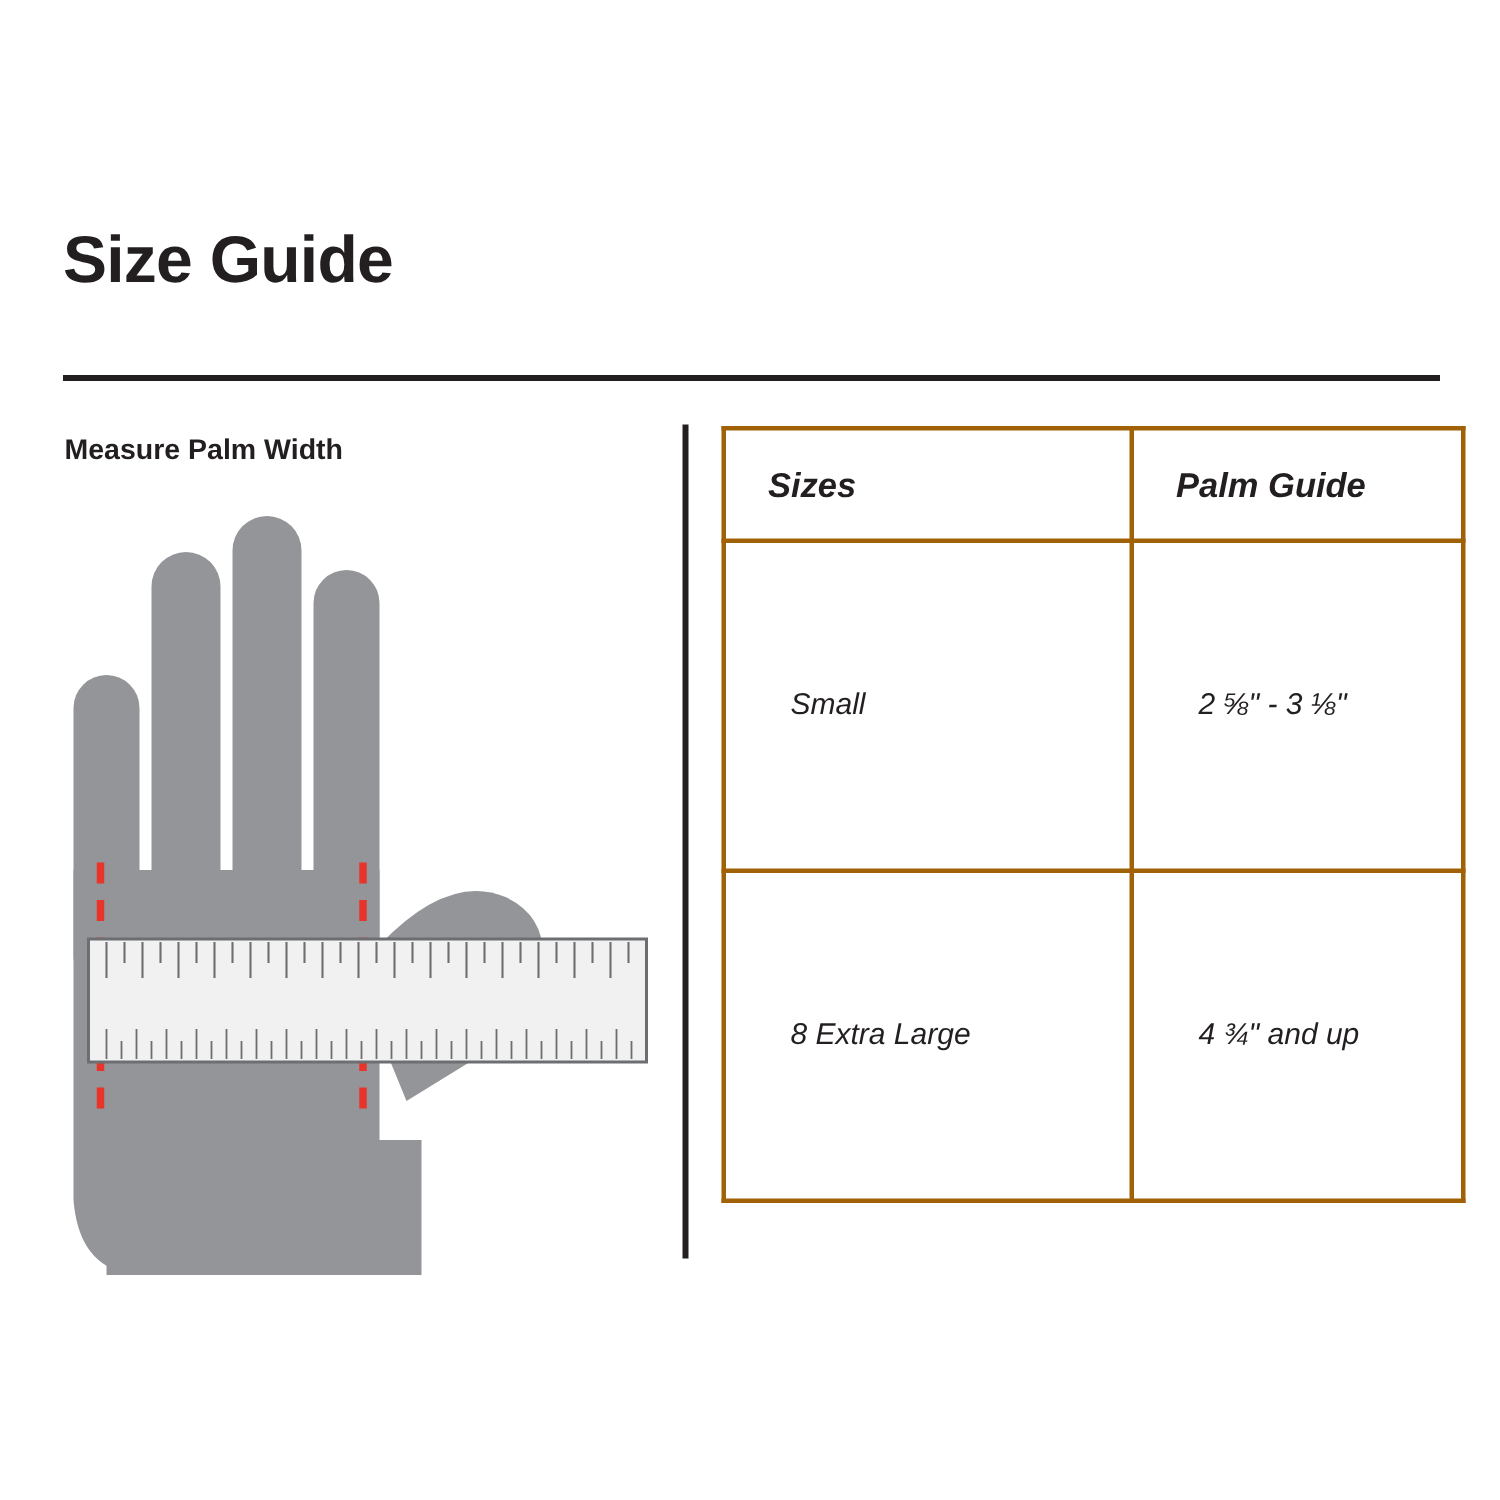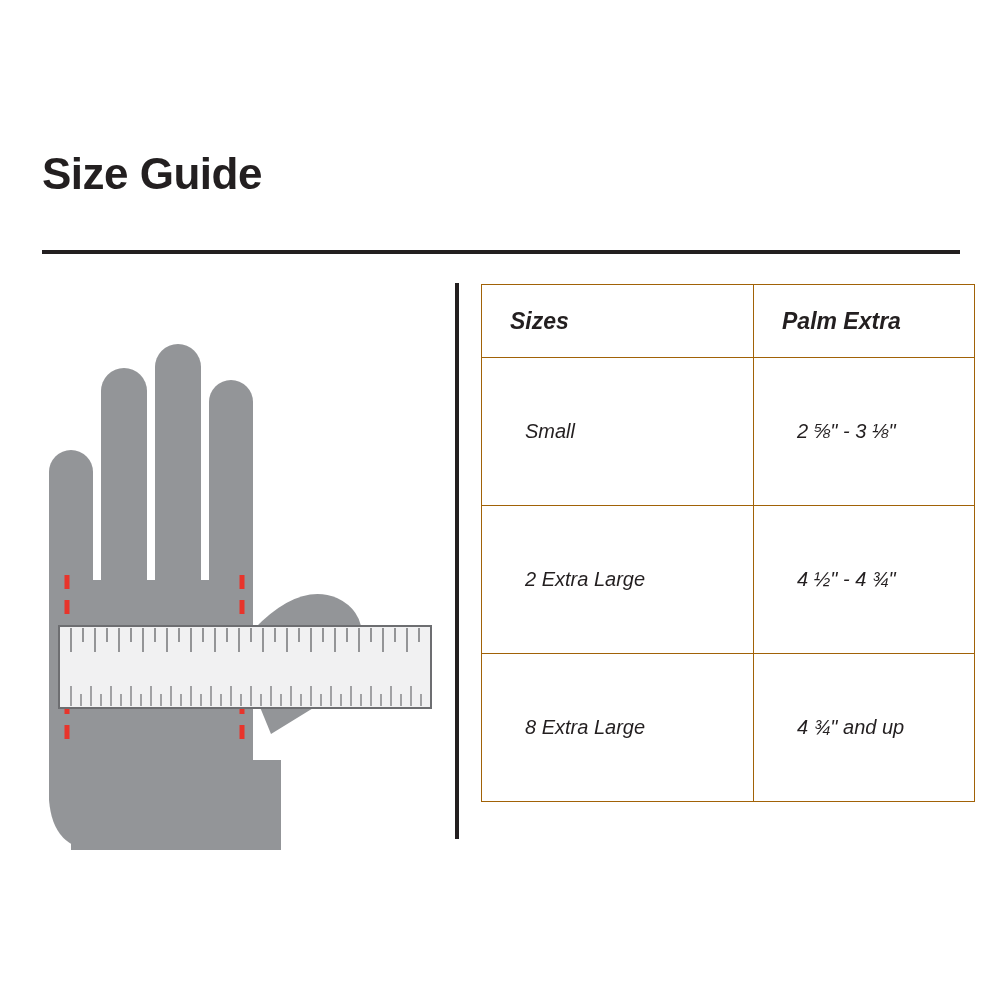--- a/index.html
+++ b/index.html
@@ -80,21 +80,21 @@
     height: 518px;
   }
   table.size-table {
     border-collapse: collapse;
     width: 493px;
     height: 518px;
     table-layout: fixed;
   }
   table.size-table th,
   table.size-table td {
-    border: 1px solid #a16207;
+    border: 3px solid #a16207;
     padding: 0 0 0 28px;
     text-align: left;
     font-style: italic;
     font-size: 20px;
     color: #231f20;
     vertical-align: middle;
   }
   table.size-table th {
     font-size: 23px;
     font-weight: bold;
@@ -109,20 +109,21 @@
   col.c2 { width: 221px; }
 </style>
 </head>
 <body>
 
 <div id="page">
 
   <div class="title">Size Guide</div>
   <div class="title-rule"></div>
 
+  <div class="left-heading">Measure Palm Width</div>
 
   <div class="divider-vertical"></div>
 
   <div class="hand-wrap">
     <svg width="410" height="520" viewBox="0 0 410 520" xmlns="http://www.w3.org/2000/svg">
 
       <g fill="#939598">
 
         <rect x="18" y="120" width="44" height="210" rx="22"></rect>
         <rect x="70" y="38" width="46" height="292" rx="23"></rect>
@@ -219,33 +220,29 @@
 
   <div class="table-wrap">
     <table class="size-table">
       <colgroup>
           <col class="c1">
           <col class="c2">
         </colgroup>
       <thead>
         <tr>
           <th>Sizes</th>
-          <th>Palm Extra</th>
+          <th>Palm Guide</th>
         </tr>
       </thead>
       <tbody>
         <tr>
           <td>Small</td>
           <td>2 ⅝" - 3 ⅛"</td>
         </tr>
         <tr>
-          <td>2 Extra Large</td>
-          <td>4 ½" - 4 ¾"</td>
-        </tr>
-        <tr>
           <td>8 Extra Large</td>
           <td>4 ¾" and up</td>
         </tr>
       </tbody>
     </table>
   </div>
 
 </div>
 
 </body></html>

